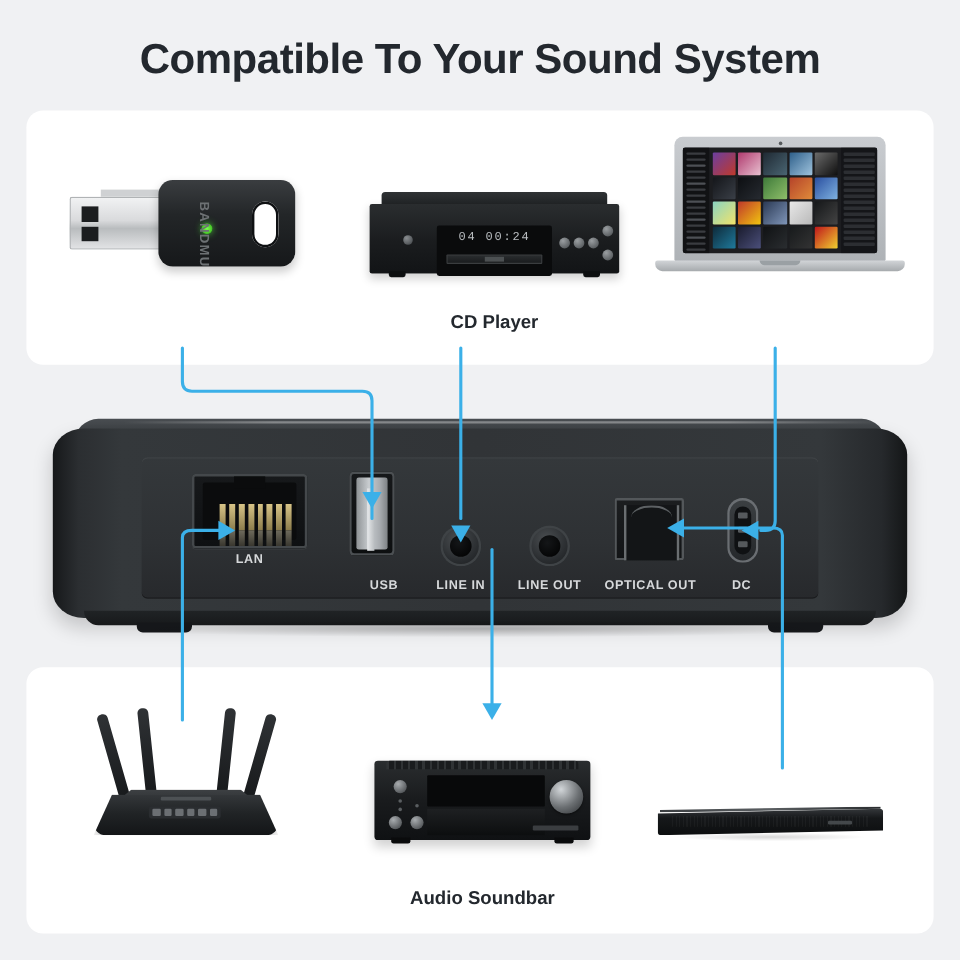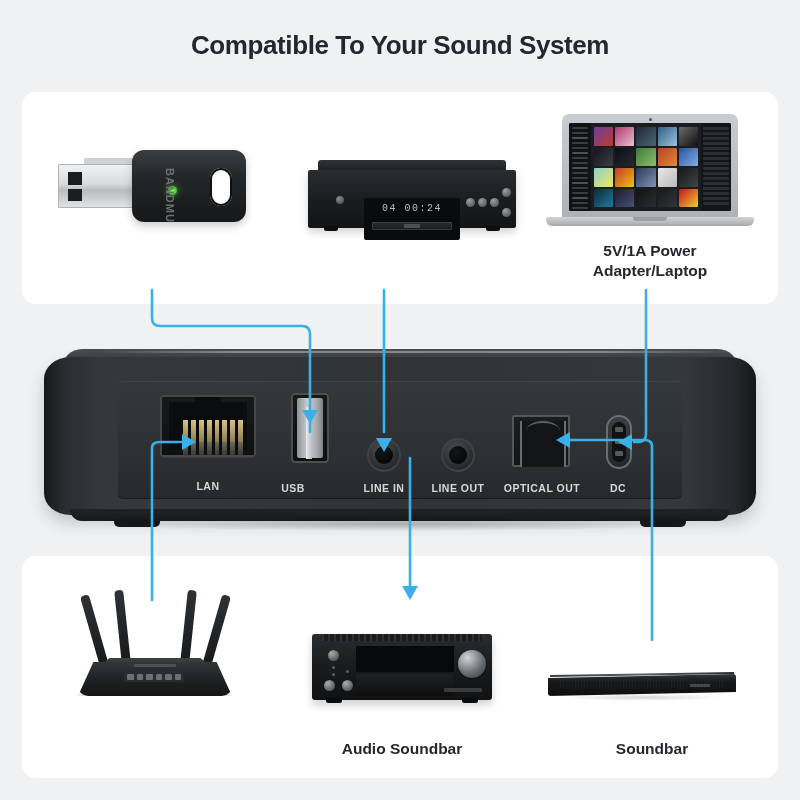--- a/index.html
+++ b/index.html
@@ -8,21 +8,21 @@
     background:#f0f1f3;
     font-family:"Liberation Sans", sans-serif;
     overflow:hidden;position:relative;
   }
   .stage{position:absolute;inset:0;}
 
   
   .title{
     position:absolute;left:0;top:30px;width:800px;
     text-align:center;
-    font-size:26px;font-weight:bold;
+    font-size:35px;font-weight:bold;
     color:#23282e;letter-spacing:-0.4px;
   }
 
   
   .card{
     position:absolute;background:#ffffff;border-radius:14px;
   }
   #card-top{left:22px;top:92px;width:756px;height:212px;}
   #card-bottom{left:22px;top:556px;width:756px;height:222px;}
 
@@ -198,21 +198,21 @@
     position:absolute;left:10px;top:0;width:188px;height:12px;
     background:linear-gradient(180deg,#303335,#1e2123);
     border-radius:3px 3px 0 0;
   }
   .cd-body{
     position:absolute;left:0;top:10px;width:208px;height:58px;
     background:linear-gradient(180deg,#2a2d2f 0%,#1a1c1e 55%,#121416 100%);
     border-radius:2px;box-shadow:0 4px 8px rgba(0,0,0,.18);
   }
   .cd-disp{
-    position:absolute;left:56px;top:28px;width:96px;height:42px;
+    position:absolute;left:56px;top:18px;width:96px;height:42px;
     background:#0a0b0c;border-radius:2px;
   }
   .cd-digits{
     position:absolute;left:6px;top:5px;width:84px;text-align:center;
     color:#b9bdc0;font-family:"Liberation Mono", monospace;font-size:10px;letter-spacing:1.5px;
   }
   .cd-tray{
     position:absolute;left:8px;top:24px;width:80px;height:8px;
     background:linear-gradient(180deg,#2c2f31,#17191b);border-radius:1px;
     box-shadow:inset 0 0 0 1px #3a3d3f;
@@ -477,22 +477,22 @@
   </div>
 
   <div class="dc">
     <div class="dc-in">
       <i style="top:5px"></i>
         <i style="top:17px"></i>
         <i style="top:29px"></i>
     </div>
   </div>
 
-  <div class="port-label" style="left:168px;top:480px;width:80px">LAN</div>
-  <div class="port-label" style="left:253px;top:482px;width:80px">USB</div>
+  <div class="port-label" style="left:168px;top:460px;width:80px">LAN</div>
+  <div class="port-label" style="left:280px;top:482px;width:80px">USB</div>
   <div class="port-label" style="left:344px;top:482px;width:80px">LINE IN</div>
   <div class="port-label" style="left:418px;top:482px;width:80px">LINE OUT</div>
   <div class="port-label" style="left:496px;top:482px;width:92px">OPTICAL OUT</div>
   <div class="port-label" style="left:592px;top:482px;width:52px">DC</div>
 
   <div id="router">
     <div class="rt-ant" style="left:28px;top:6px;transform:rotate(-16deg)"></div>
     <div class="rt-ant" style="left:56px;top:2px;transform:rotate(-6deg)"></div>
     <div class="rt-ant" style="left:122px;top:2px;transform:rotate(6deg)"></div>
     <div class="rt-ant" style="left:150px;top:6px;transform:rotate(16deg)"></div>
@@ -528,27 +528,23 @@
   </div>
 
   <div id="soundbar">
     <div class="sb-body"></div>
     <div class="sb-top"></div>
     <div class="sb-grille"></div>
     <div class="sb-logo"></div>
     <div class="sb-shadow"></div>
   </div>
 
-  <div class="dev-label" style="left:568px;top:241px;width:164px">
-    <span>5V/1A Power</span><br>
-    <span>Adapter/Laptop</span>
-  </div>
+  <div class="dev-label" style="left:332px;top:259px;width:160px">CD Player</div>
 
   <div class="dev-label" style="left:322px;top:739px;width:160px">Audio Soundbar</div>
-  <div class="dev-label" style="left:572px;top:739px;width:160px">Soundbar</div>
 
   <svg class="conn" viewBox="0 0 800 800">
     <g fill="none" stroke="#3BB0E8" stroke-width="2.6" stroke-linecap="round" stroke-linejoin="round">
 
       <path d="M152,290 L152,318 Q152,326 160,326 L302,326 Q310,326 310,334 L310,432"></path>
 
       <path d="M384,290 L384,432"></path>
 
       <path d="M646,290 L646,434 Q646,442 638,442 L634,442"></path>
 

